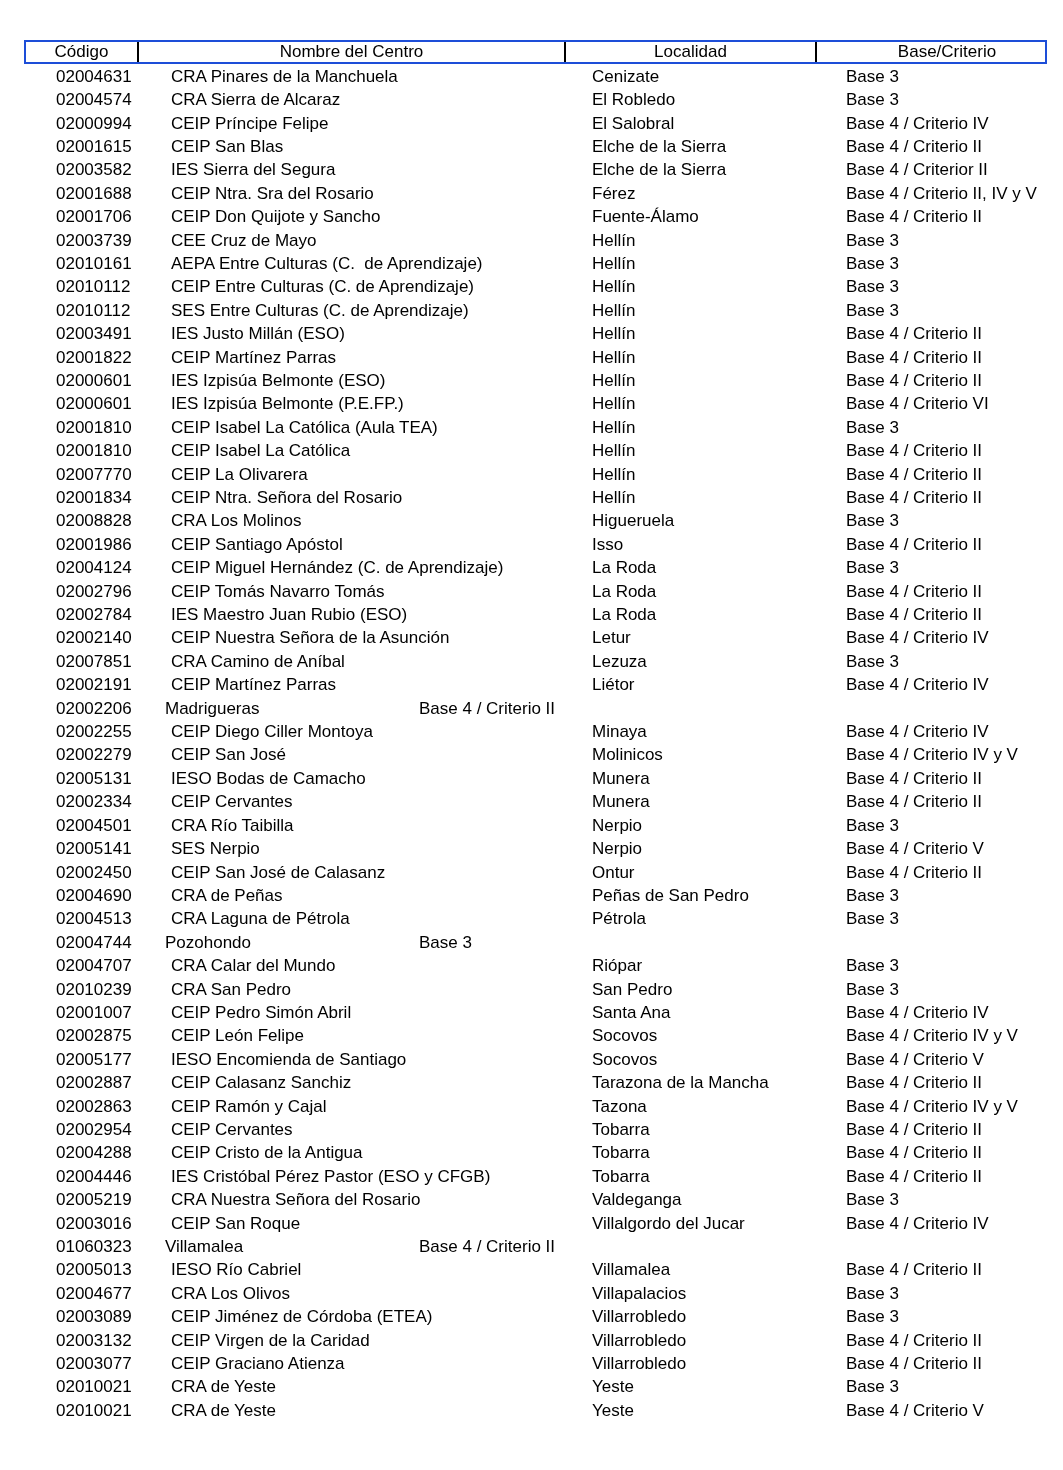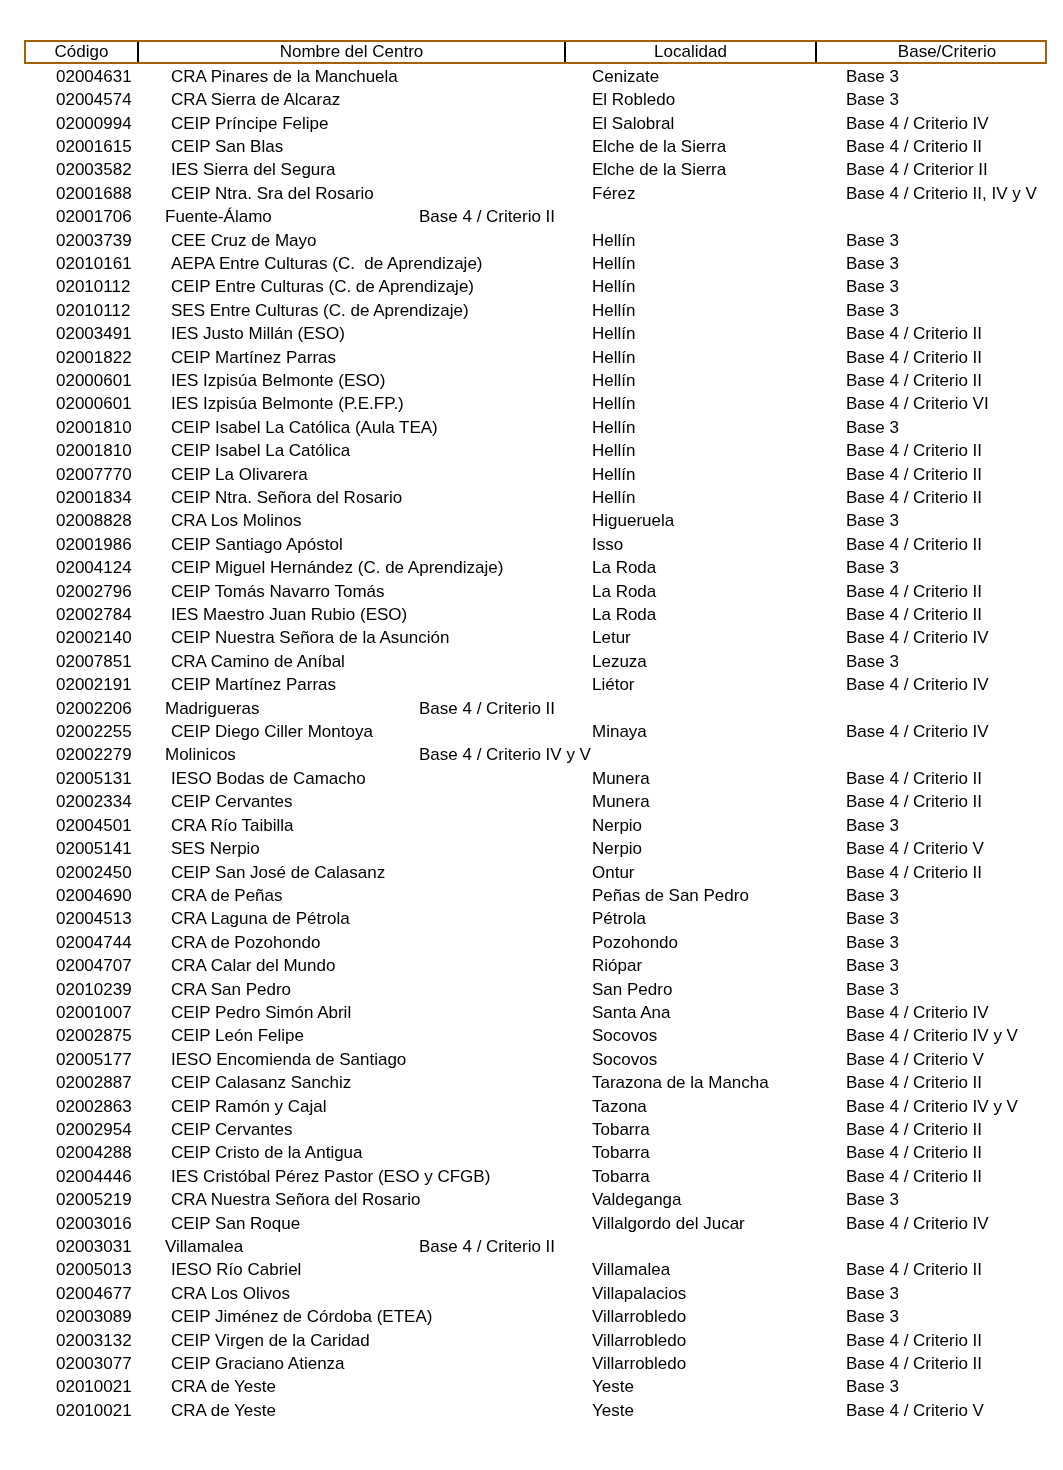--- a/index.html
+++ b/index.html
@@ -14,21 +14,21 @@
   }
   .doc-table {
     position: absolute;
     left: 24px;
     top: 40px;
     width: 1023px;
   }
   .thead {
     display: flex;
     height: 24px;
-    border: 2px solid #a16207;
+    border: 2px solid #1d4ed8;
     align-items: center;
   }
   .th {
     display: flex;
     align-items: center;
     justify-content: center;
     font-size: 17px;
     border-right: 2px solid #000000;
     overflow: hidden;
     white-space: nowrap;
@@ -102,20 +102,21 @@
 
   <div class="tr">
     <div class="td col-code">02001688</div>
     <div class="td col-name">CEIP Ntra. Sra del Rosario</div>
     <div class="td col-loc">Férez</div>
     <div class="td col-base">Base 4 / Criterio II, IV y V</div>
   </div>
 
   <div class="tr">
     <div class="td col-code">02001706</div>
+    <div class="td col-name">CEIP Don Quijote y Sancho</div>
     <div class="td col-loc">Fuente-Álamo</div>
     <div class="td col-base">Base 4 / Criterio II</div>
   </div>
 
   <div class="tr">
     <div class="td col-code">02003739</div>
     <div class="td col-name">CEE Cruz de Mayo</div>
     <div class="td col-loc">Hellín</div>
     <div class="td col-base">Base 3</div>
   </div>
@@ -261,20 +262,21 @@
 
   <div class="tr">
     <div class="td col-code">02002255</div>
     <div class="td col-name">CEIP Diego Ciller Montoya</div>
     <div class="td col-loc">Minaya</div>
     <div class="td col-base">Base 4 / Criterio IV</div>
   </div>
 
   <div class="tr">
     <div class="td col-code">02002279</div>
+    <div class="td col-name">CEIP San José</div>
     <div class="td col-loc">Molinicos</div>
     <div class="td col-base">Base 4 / Criterio IV y V</div>
   </div>
 
   <div class="tr">
     <div class="td col-code">02005131</div>
     <div class="td col-name">IESO Bodas de Camacho</div>
     <div class="td col-loc">Munera</div>
     <div class="td col-base">Base 4 / Criterio II</div>
   </div>
@@ -316,21 +318,20 @@
 
   <div class="tr">
     <div class="td col-code">02004513</div>
     <div class="td col-name">CRA Laguna de Pétrola</div>
     <div class="td col-loc">Pétrola</div>
     <div class="td col-base">Base 3</div>
   </div>
 
   <div class="tr">
     <div class="td col-code">02004744</div>
-    <div class="td col-name">CRA de Pozohondo</div>
     <div class="td col-loc">Pozohondo</div>
     <div class="td col-base">Base 3</div>
   </div>
 
   <div class="tr">
     <div class="td col-code">02004707</div>
     <div class="td col-name">CRA Calar del Mundo</div>
     <div class="td col-loc">Riópar</div>
     <div class="td col-base">Base 3</div>
   </div>
@@ -406,21 +407,21 @@
   </div>
 
   <div class="tr">
     <div class="td col-code">02003016</div>
     <div class="td col-name">CEIP San Roque</div>
     <div class="td col-loc">Villalgordo del Jucar</div>
     <div class="td col-base">Base 4 / Criterio IV</div>
   </div>
 
   <div class="tr">
-    <div class="td col-code">02003031</div>
+    <div class="td col-code">01060323</div>
     <div class="td col-loc">Villamalea</div>
     <div class="td col-base">Base 4 / Criterio II</div>
   </div>
 
   <div class="tr">
     <div class="td col-code">02005013</div>
     <div class="td col-name">IESO Río Cabriel</div>
     <div class="td col-loc">Villamalea</div>
     <div class="td col-base">Base 4 / Criterio II</div>
   </div>

